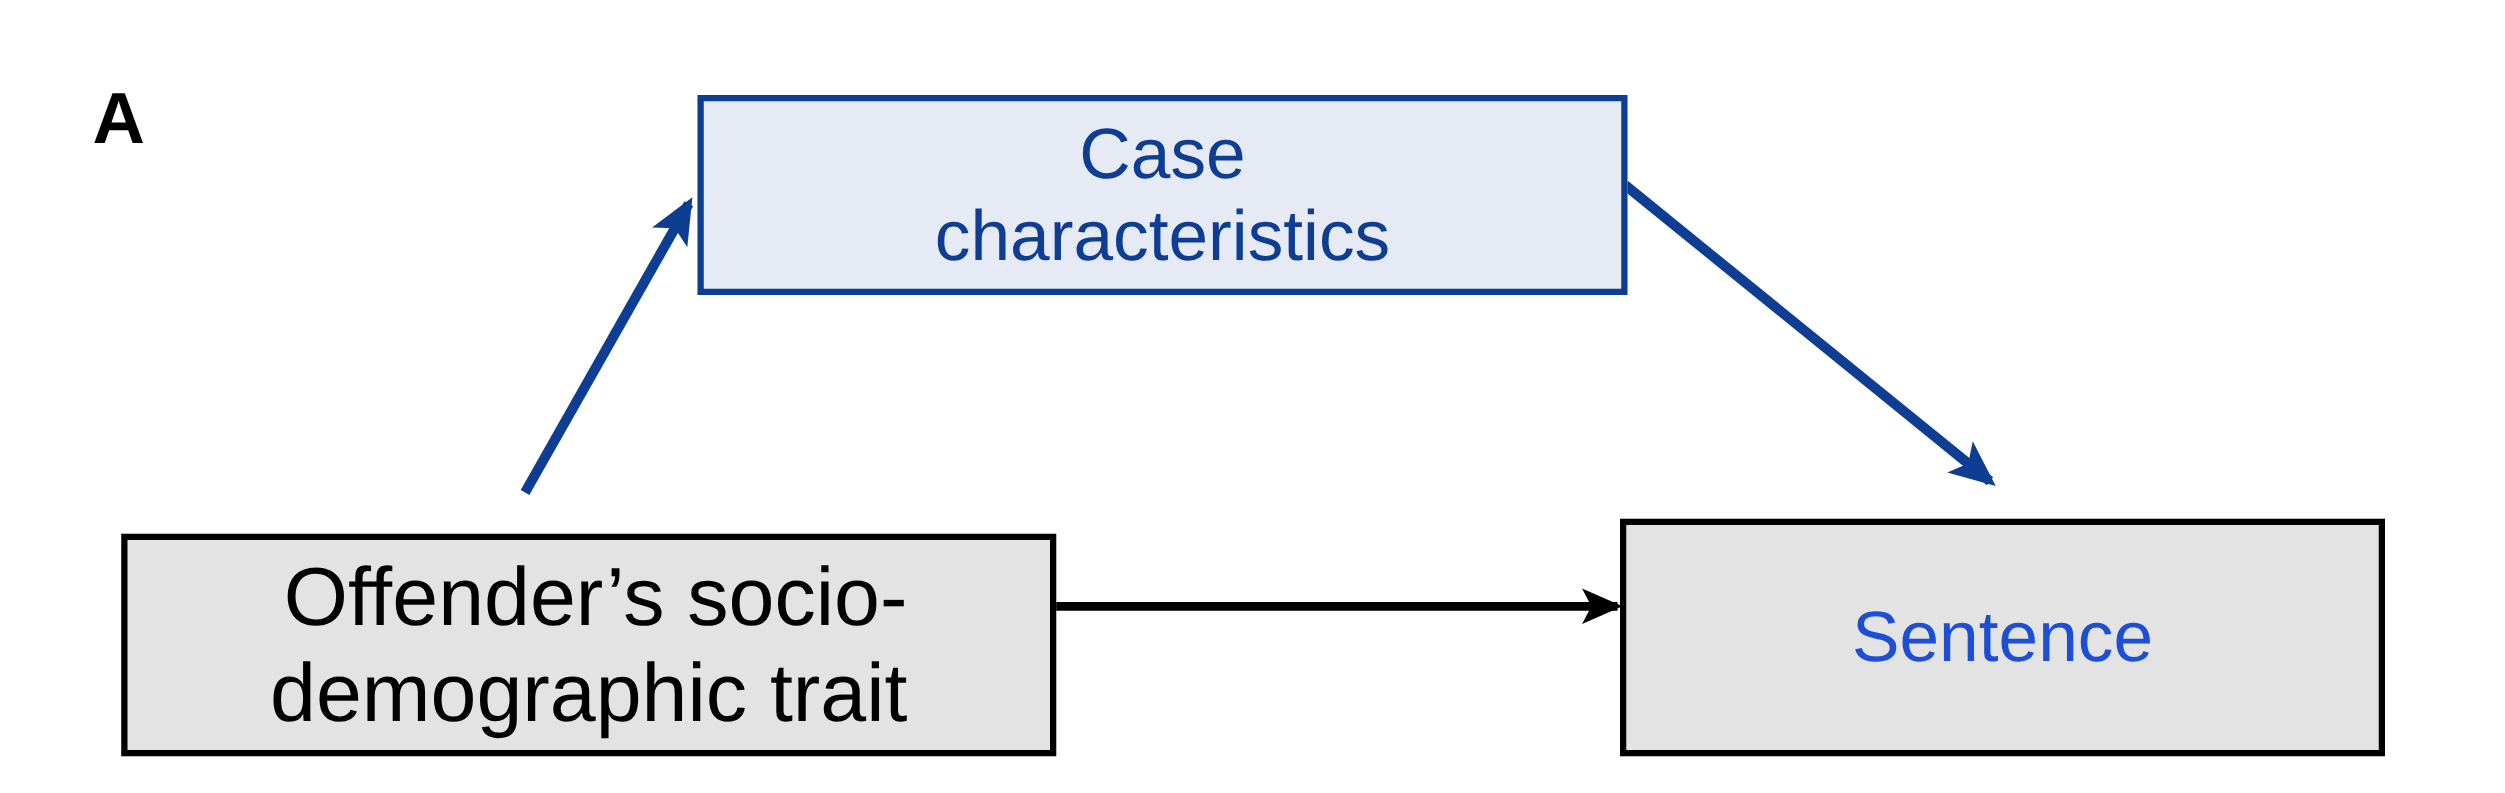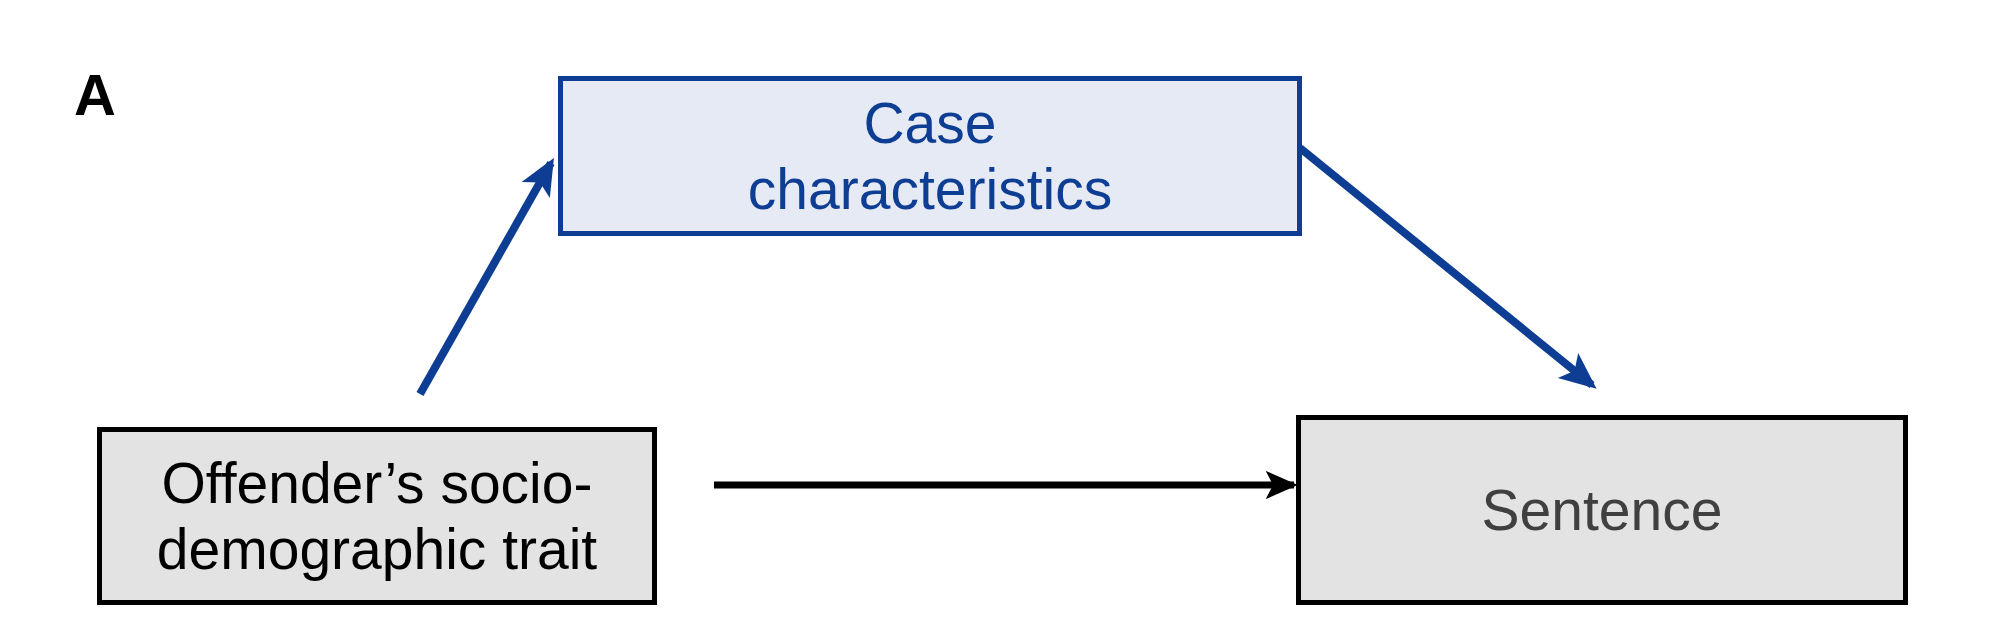--- a/index.html
+++ b/index.html
@@ -49,36 +49,37 @@
     height: 160px;
     background: #e6eaf4;
     border: 5px solid #0e3d94;
     color: #0e3d94;
     font-size: 57px;
   }
 
   .node-exposure {
     left: 97px;
     top: 395px;
-    width: 560px;
+    width: 748px;
     height: 178px;
     background: #e3e3e3;
     border: 5px solid #000000;
     color: #000000;
-    font-size: 57px;
+    font-size: 66px;
+    text-align: right;
   }
 
   .node-outcome {
     left: 1296px;
     top: 383px;
     width: 612px;
     height: 190px;
     background: #e3e3e3;
     border: 5px solid #000000;
-    color: #404040;
+    color: #1d4ed8;
     font-size: 57px;
   }
 
   .node-text {
     display: block;
     padding: 0 10px;
     white-space: pre-line;
   }
 
   

